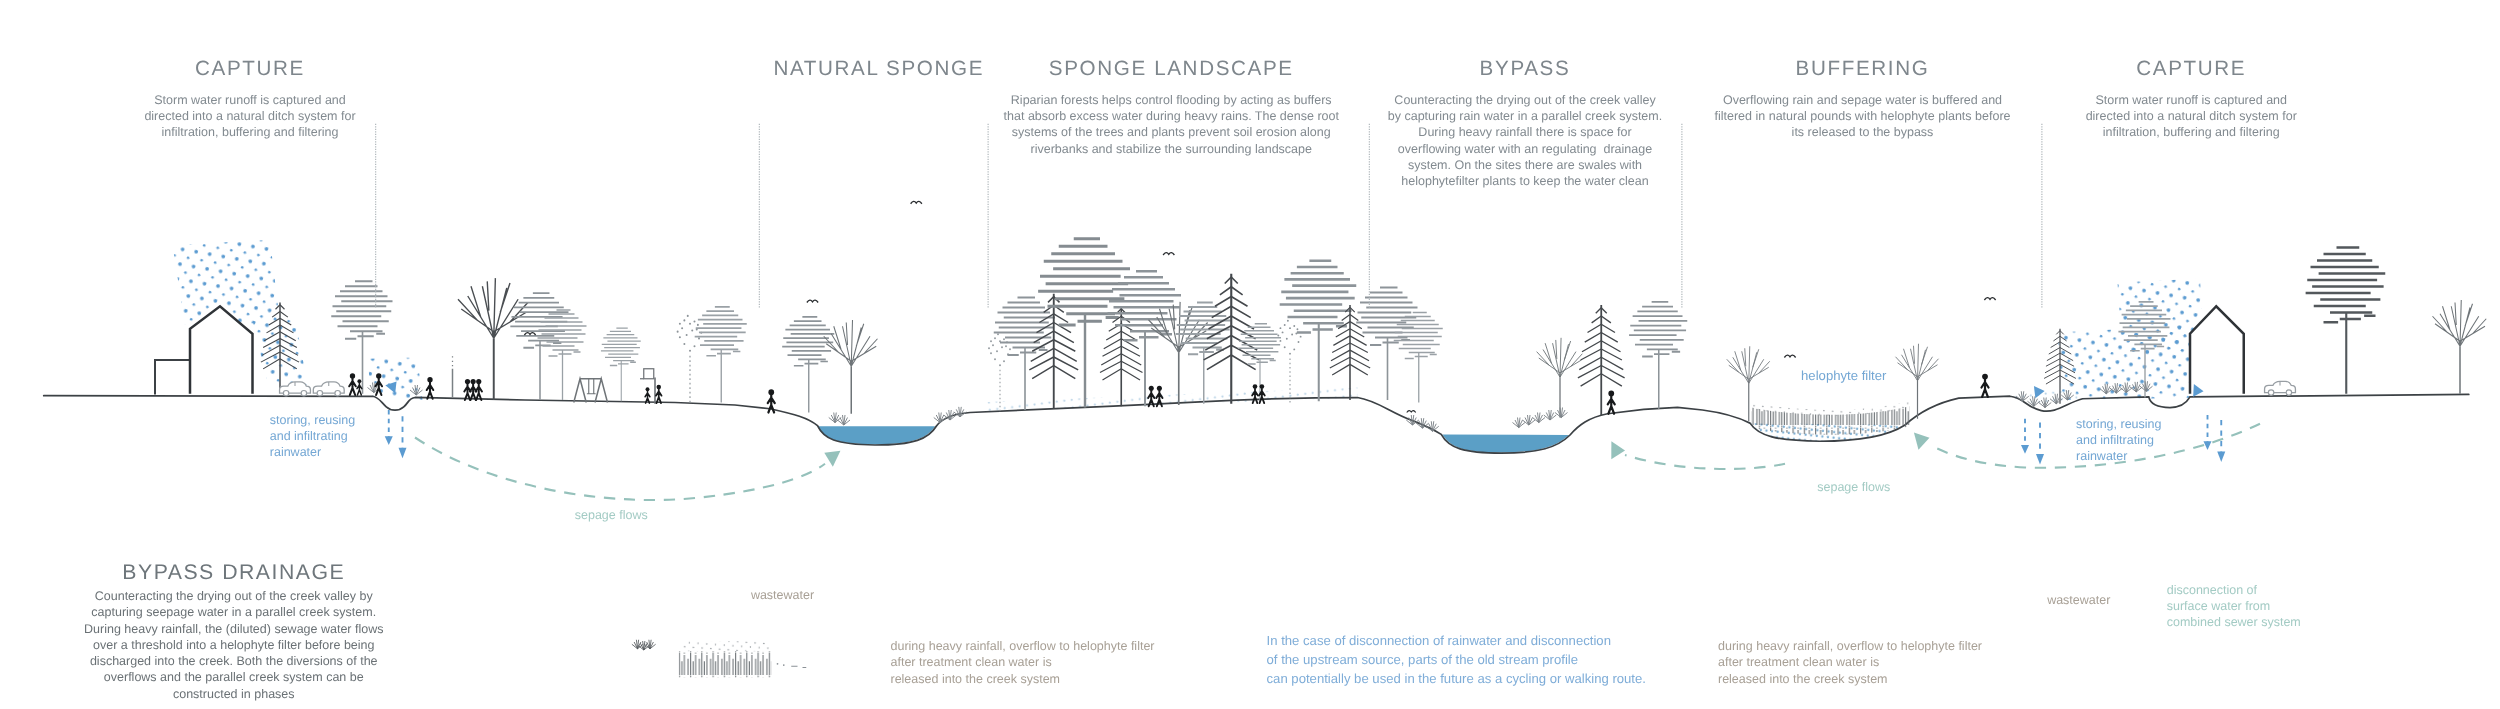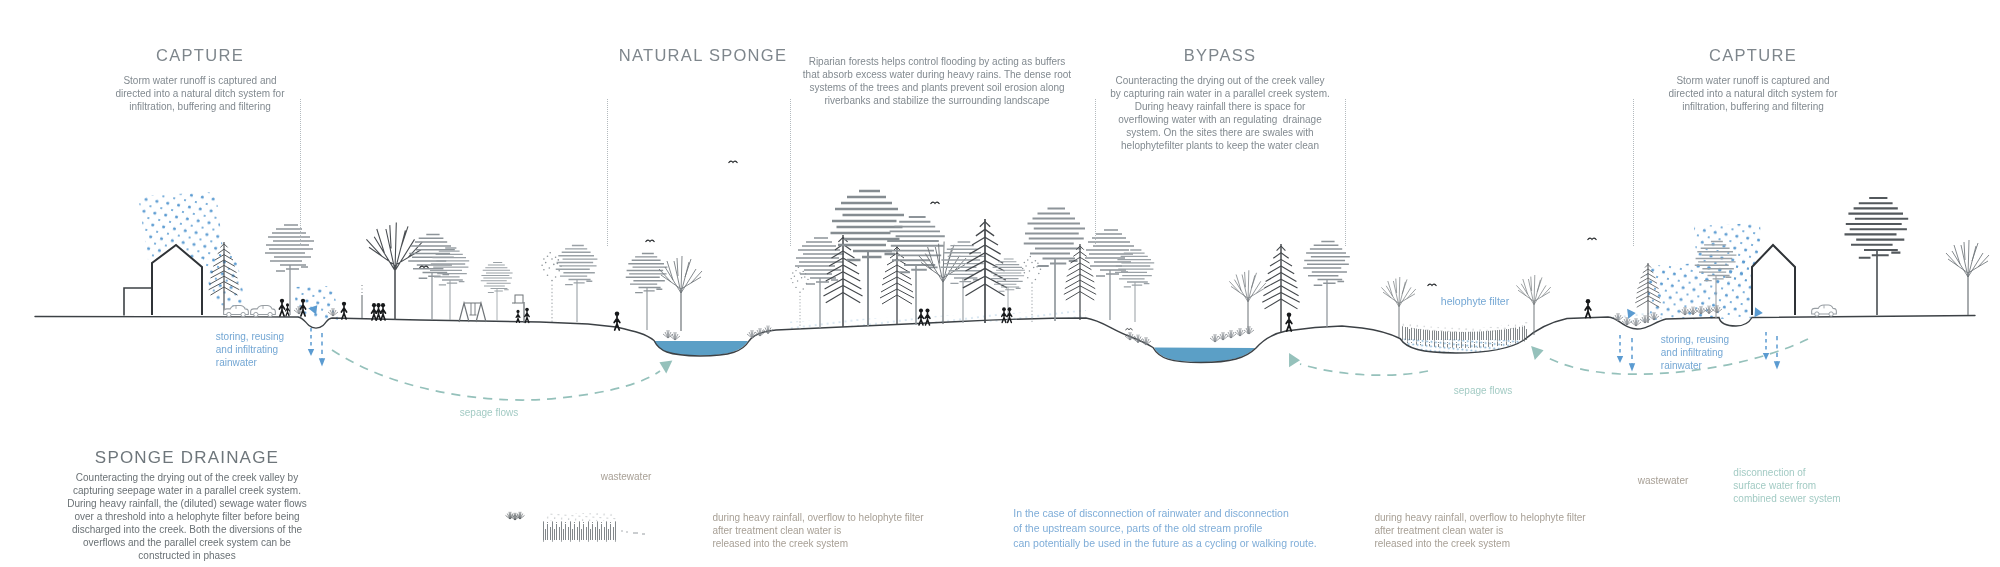--- a/index.html
+++ b/index.html
@@ -314,53 +314,60 @@
 <div class="section" style="left:200px">
   <div class="sec-title">CAPTURE</div>
   <div class="sec-desc">Storm water runoff is captured and
 directed into a natural ditch system for
 infiltration, buffering and filtering</div>
 </div>
 <div class="section" style="left:703px">
   <div class="sec-title">NATURAL SPONGE</div>
 </div>
 <div class="section" style="left:937px">
+  <div class="sec-title">SPONGE LANDSCAPE</div>
   <div class="sec-desc">Riparian forests helps control flooding by acting as buffers
 that absorb excess water during heavy rains. The dense root
 systems of the trees and plants prevent soil erosion along
 riverbanks and stabilize the surrounding landscape</div>
 </div>
 <div class="section" style="left:1220px">
   <div class="sec-title">BYPASS</div>
   <div class="sec-desc">Counteracting the drying out of the creek valley
 by capturing rain water in a parallel creek system.
 During heavy rainfall there is space for
 overflowing water with an regulating  drainage
 system. On the sites there are swales with
 helophytefilter plants to keep the water clean</div>
+</div>
+<div class="section" style="left:1490px">
+  <div class="sec-title">BUFFERING</div>
+  <div class="sec-desc">Overflowing rain and sepage water is buffered and
+filtered in natural pounds with helophyte plants before
+its released to the bypass</div>
 </div>
 <div class="section" style="left:1753px">
   <div class="sec-title">CAPTURE</div>
   <div class="sec-desc">Storm water runoff is captured and
 directed into a natural ditch system for
 infiltration, buffering and filtering</div>
 </div>
 
 <div class="lab blue" style="left:250px;top:330px">storing, reusing
 and infiltrating
 rainwater</div>
 <div class="lab teal" style="left:489px;top:406px">sepage flows</div>
 <div class="lab helo" style="left:1475px;top:295px">helophyte filter</div>
 <div class="lab teal" style="left:1483px;top:384px">sepage flows</div>
 <div class="lab blue" style="left:1695px;top:333px">storing, reusing
 and infiltrating
 rainwater</div>
 
 <div class="dd" style="left:187px;top:448px">
-  <div class="dd-title">SPONGE DRAINAGE</div>
+  <div class="dd-title">BYPASS DRAINAGE</div>
   <div class="dd-desc">Counteracting the drying out of the creek valley by
 capturing seepage water in a parallel creek system.
 During heavy rainfall, the (diluted) sewage water flows
 over a threshold into a helophyte filter before being
 discharged into the creek. Both the diversions of the
 overflows and the parallel creek system can be
 constructed in phases</div>
 </div>
 
 <div class="lab warm" style="left:626px;top:470px">wastewater</div>

